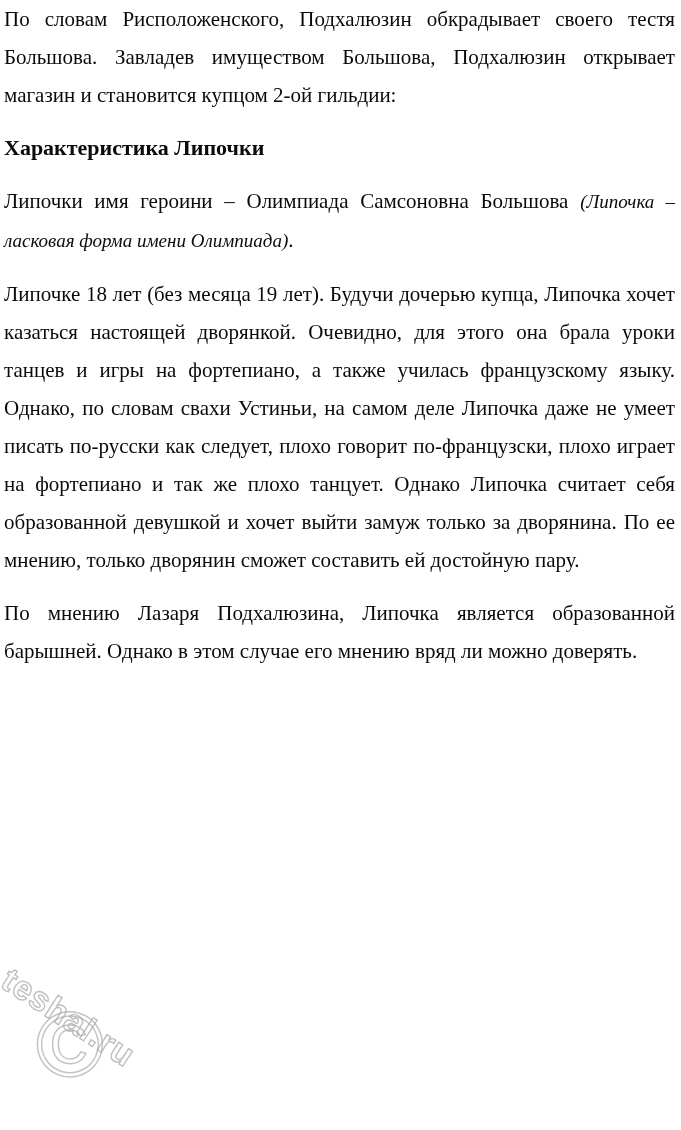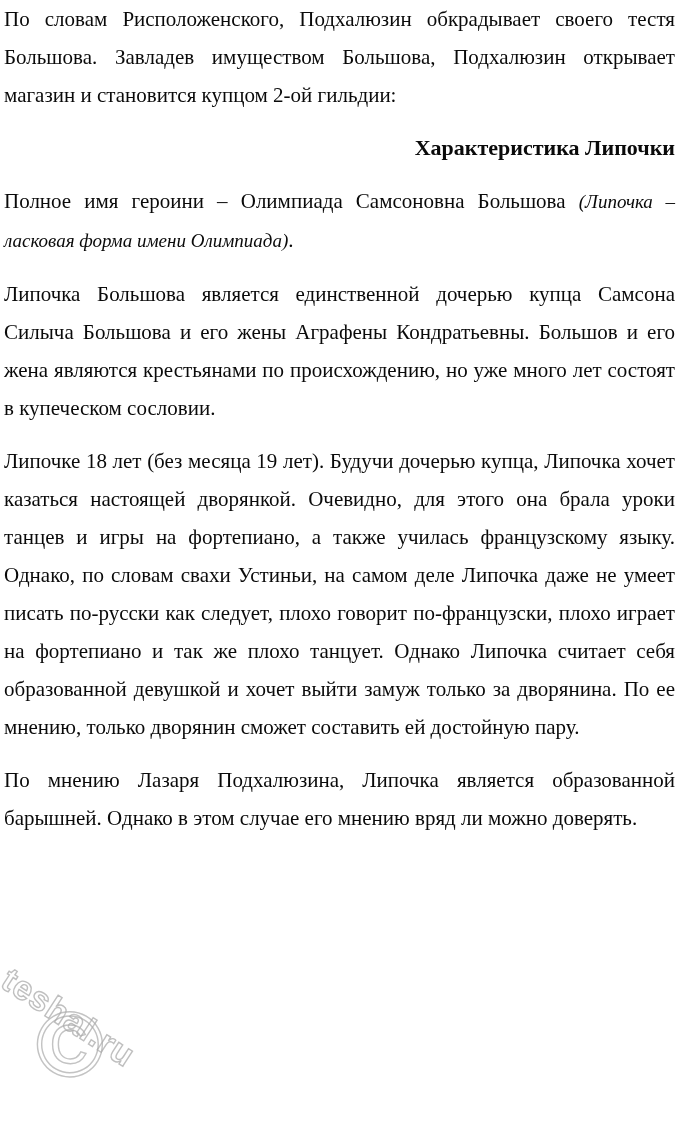--- a/index.html
+++ b/index.html
@@ -24,21 +24,21 @@
   .para {
     margin: 0 0 15px 0;
     text-align: justify;
     text-justify: inter-word;
   }
   .para.last {
     margin-bottom: 0;
   }
   .heading {
     margin: 0 0 15px 0;
-    text-align: right;
+    text-align: left;
     font-size: 22px;
     font-weight: bold;
     line-height: 38px;
   }
   .italic-note {
     font-style: italic;
     font-size: 19px;
   }
   
   .watermark {
@@ -79,23 +79,22 @@
 <body>
 
 <div class="page">
 
   <p class="para">По словам Рисположенского, Подхалюзин обкрадывает своего тестя Большова. Завладев имуществом Большова, Подхалюзин открывает магазин и становится купцом 2-ой гильдии:</p>
 
 
 
   <h2 class="heading">Характеристика Липочки</h2>
 
-  <p class="para"><span>Полное имя героини – Олимпиада Самсоновна Большова </span><span class="italic-note">(Липочка – ласковая форма имени Олимпиада)</span><span>.</span></p>
+  <p class="para"><span>Липочки имя героини – Олимпиада Самсоновна Большова </span><span class="italic-note">(Липочка – ласковая форма имени Олимпиада)</span><span>.</span></p>
 
-  <p class="para">Липочка Большова является единственной дочерью купца Самсона Силыча Большова и его жены Аграфены Кондратьевны. Большов и его жена являются крестьянами по происхождению, но уже много лет состоят в купеческом сословии.</p>
 
   <p class="para">Липочке 18 лет (без месяца 19 лет). Будучи дочерью купца, Липочка хочет казаться настоящей дворянкой. Очевидно, для этого она брала уроки танцев и игры на фортепиано, а также училась французскому языку. Однако, по словам свахи Устиньи, на самом деле Липочка даже не умеет писать по-русски как следует, плохо говорит по-французски, плохо играет на фортепиано и так же плохо танцует. Однако Липочка считает себя образованной девушкой и хочет выйти замуж только за дворянина. По ее мнению, только дворянин сможет составить ей достойную пару.</p>
 
   <p class="para last">По мнению Лазаря Подхалюзина, Липочка является образованной барышней. Однако в этом случае его мнению вряд ли можно доверять.</p>
 
   <div class="watermark">
     <span class="wm-text">teshal.ru</span>
     <span class="wm-copy">©</span>
   </div>
 

